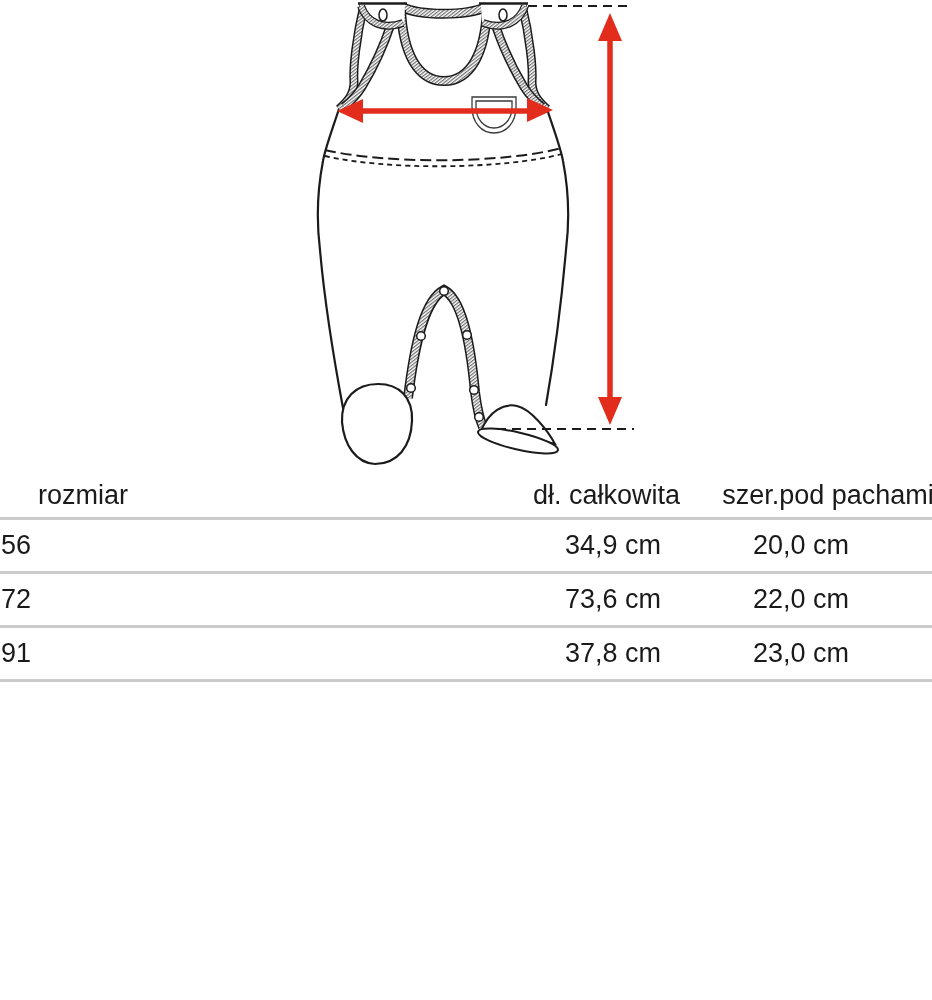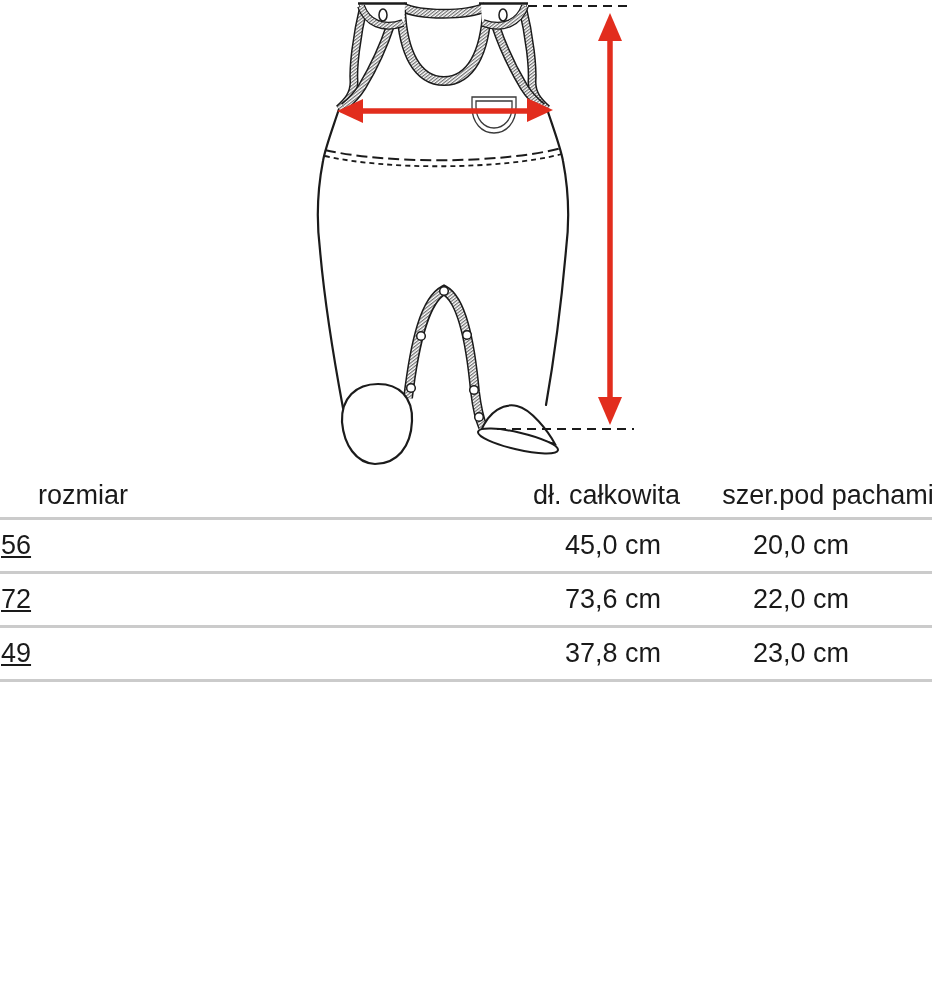--- a/index.html
+++ b/index.html
@@ -14,21 +14,21 @@
     width:932px;border-collapse:collapse;table-layout:fixed;
     font-size:27px;color:#1a1a1a;
   }
   .size-table th{font-weight:400;}
   .size-table thead tr{border-bottom:3px solid #cbcbcb;}
   .size-table tbody tr{border-bottom:3px solid #cbcbcb;}
   .size-table th{height:41px;vertical-align:middle;}
   .size-table td{height:49px;vertical-align:middle;}
   .col-size{width:170px;text-align:left;}
   th.col-size{padding-left:38px;}
-  td.col-size{text-decoration:underline;}
+  td.col-size{}
   .col-length{width:470px;text-align:right;}
   td.col-length{padding-right:20px;}
   .col-width{width:292px;text-align:center;}
   td.col-width{padding-right:55px;}
   .spacer{height:326px;}
 </style>
 </head>
 <body>
 
 <div class="diagram-area">
@@ -131,29 +131,29 @@
   <thead>
     <tr>
       <th class="col-size">rozmiar</th>
       <th class="col-length">dł. całkowita</th>
       <th class="col-width">szer.pod pachami</th>
     </tr>
   </thead>
   <tbody>
     <tr>
       <td class="col-size">56</td>
-      <td class="col-length">45,0 cm</td>
+      <td class="col-length">34,9 cm</td>
       <td class="col-width">20,0 cm</td>
     </tr>
     <tr>
       <td class="col-size">72</td>
       <td class="col-length">73,6 cm</td>
       <td class="col-width">22,0 cm</td>
     </tr>
     <tr>
-      <td class="col-size">49</td>
+      <td class="col-size">91</td>
       <td class="col-length">37,8 cm</td>
       <td class="col-width">23,0 cm</td>
     </tr>
   </tbody>
 </table>
 
 <div class="spacer"></div>
 
 </body></html>

